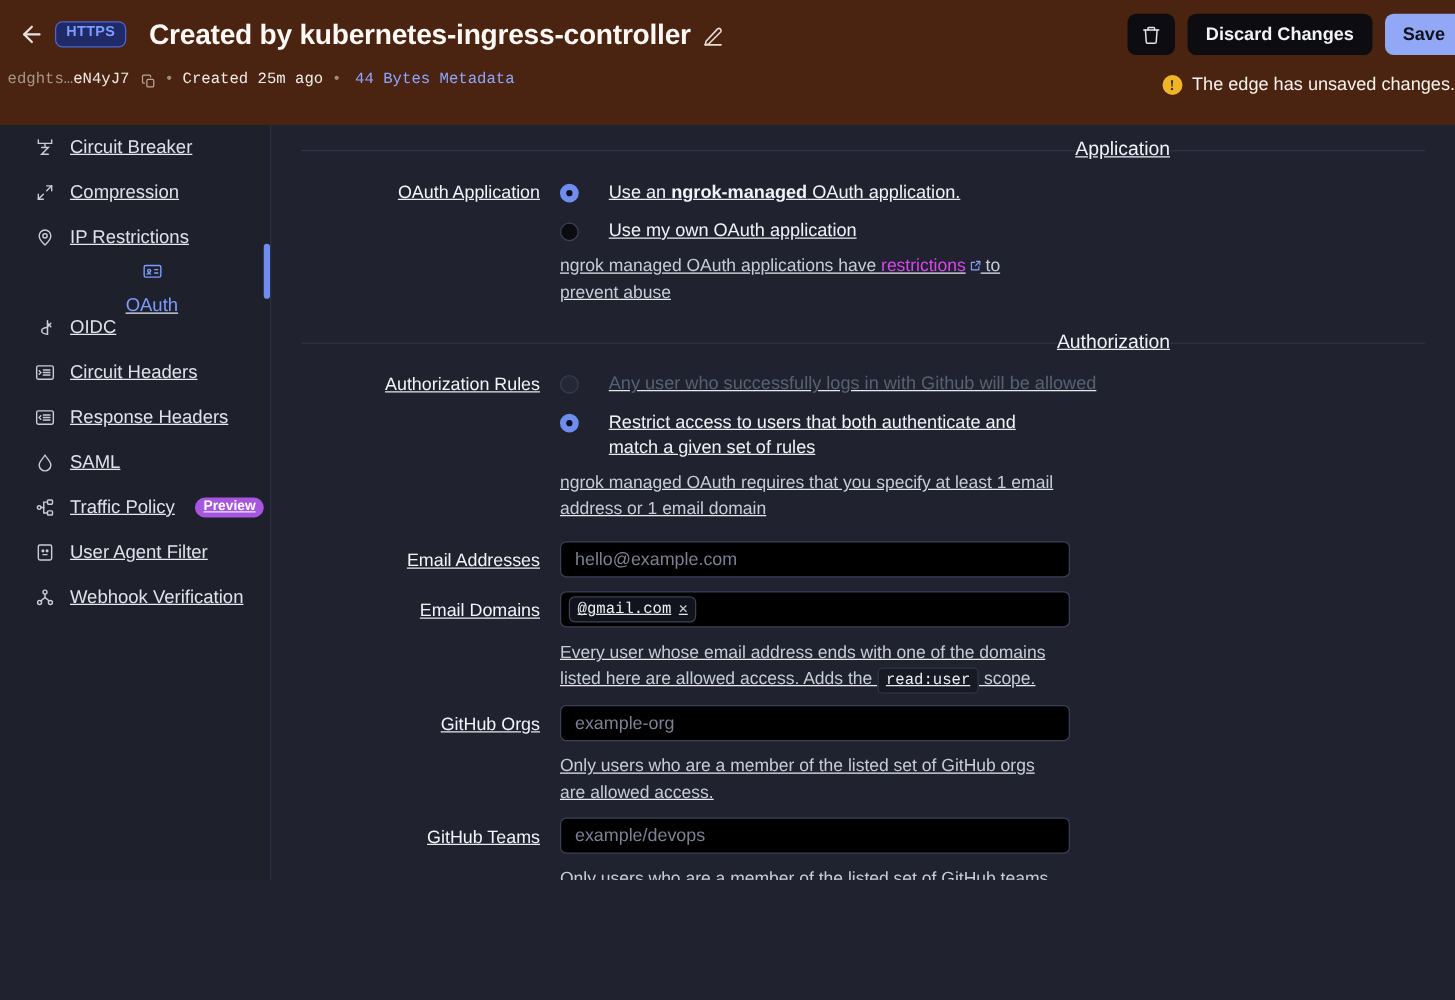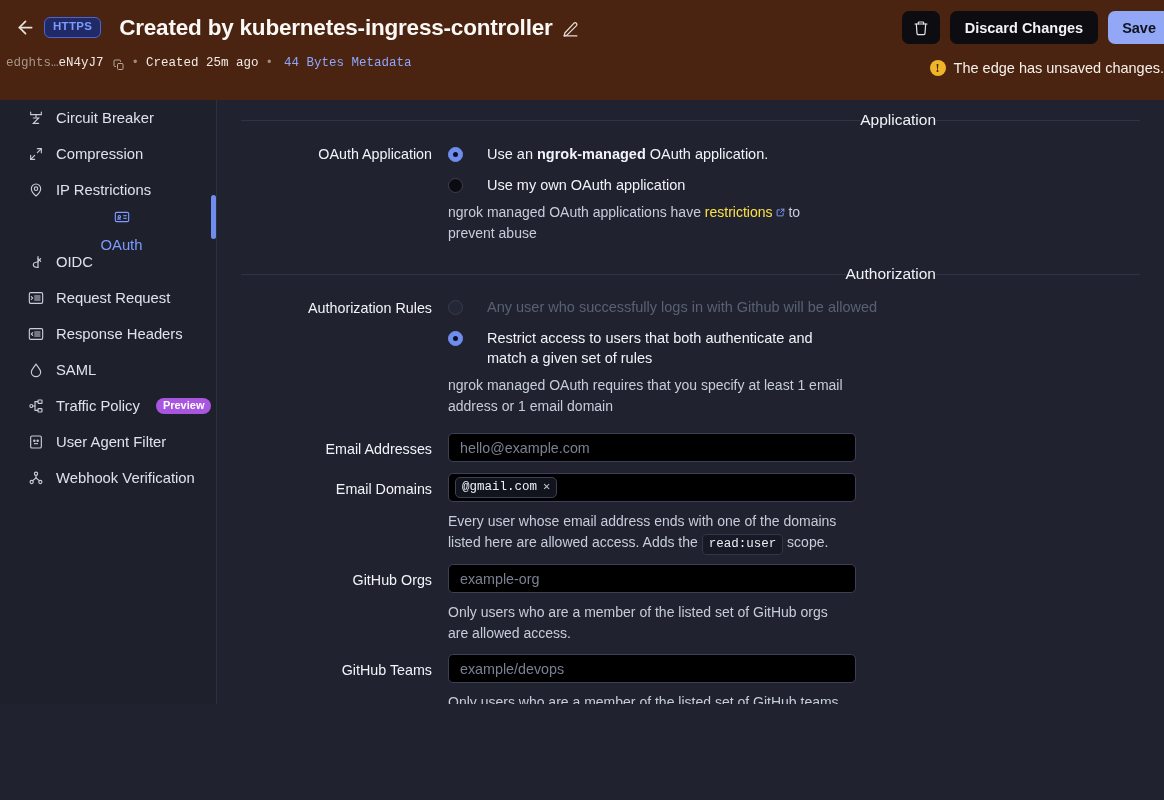--- a/index.html
+++ b/index.html
@@ -159,20 +159,21 @@
     display: flex; align-items: center; justify-content: center;
     font-family: "Liberation Serif", serif;
     line-height: 1;
   }
 
   
   .body-wrap {
     display: flex;
     height: 604px;
     background: #20232f;
+    text-decoration: underline;
   }
 
   
   .sidebar {
     width: 217px;
     flex: 0 0 217px;
     background: #1e212c;
     border-right: 1px solid #2c3040;
     position: relative;
     padding-top: 0px;
@@ -296,21 +297,21 @@
   .radio-txt b { font-weight: 700; }
   .radio-txt.disabled { color: #5a6073; }
 
   .helper {
     font-size: 14px;
     color: #c7ccda;
     line-height: 1.47;
     margin: 2px 0 0 0;
     max-width: 400px;
   }
-  .helper a { color: #fde047; text-decoration: none; cursor: pointer; }
+  .helper a { color: #d946ef; text-decoration: none; cursor: pointer; }
   .ext-ico { display: inline-block; width: 9px; height: 9px; margin-left: 3px; position: relative; top: 0px; }
 
   code.scope {
     font-family: "Liberation Mono", monospace;
     font-size: 12.5px;
     background: #171a24;
     border: 1px solid #31364a;
     border-radius: 4px;
     padding: 2px 6px 3px;
     color: #eceef4;
@@ -484,21 +485,21 @@
     <div class="side-item">
       <span class="side-ico">
         <svg width="16" height="16" viewBox="0 0 24 24" fill="none" stroke="currentColor" stroke-width="1.7" stroke-linecap="round">
             <rect x="2" y="4" width="20" height="16" rx="2"></rect>
             <line x1="10" y1="9" x2="18" y2="9"></line>
             <line x1="10" y1="12" x2="18" y2="12"></line>
             <line x1="10" y1="15" x2="18" y2="15"></line>
             <path d="M5 10l2 2-2 2"></path>
           </svg>
       </span>
-      <span>Request Request</span>
+      <span>Circuit Headers</span>
     </div>
 
     <div class="side-item">
       <span class="side-ico">
         <svg width="16" height="16" viewBox="0 0 24 24" fill="none" stroke="currentColor" stroke-width="1.7" stroke-linecap="round">
             <rect x="2" y="4" width="20" height="16" rx="2"></rect>
             <line x1="10" y1="9" x2="18" y2="9"></line>
             <line x1="10" y1="12" x2="18" y2="12"></line>
             <line x1="10" y1="15" x2="18" y2="15"></line>
             <path d="M7 10l-2 2 2 2"></path>

